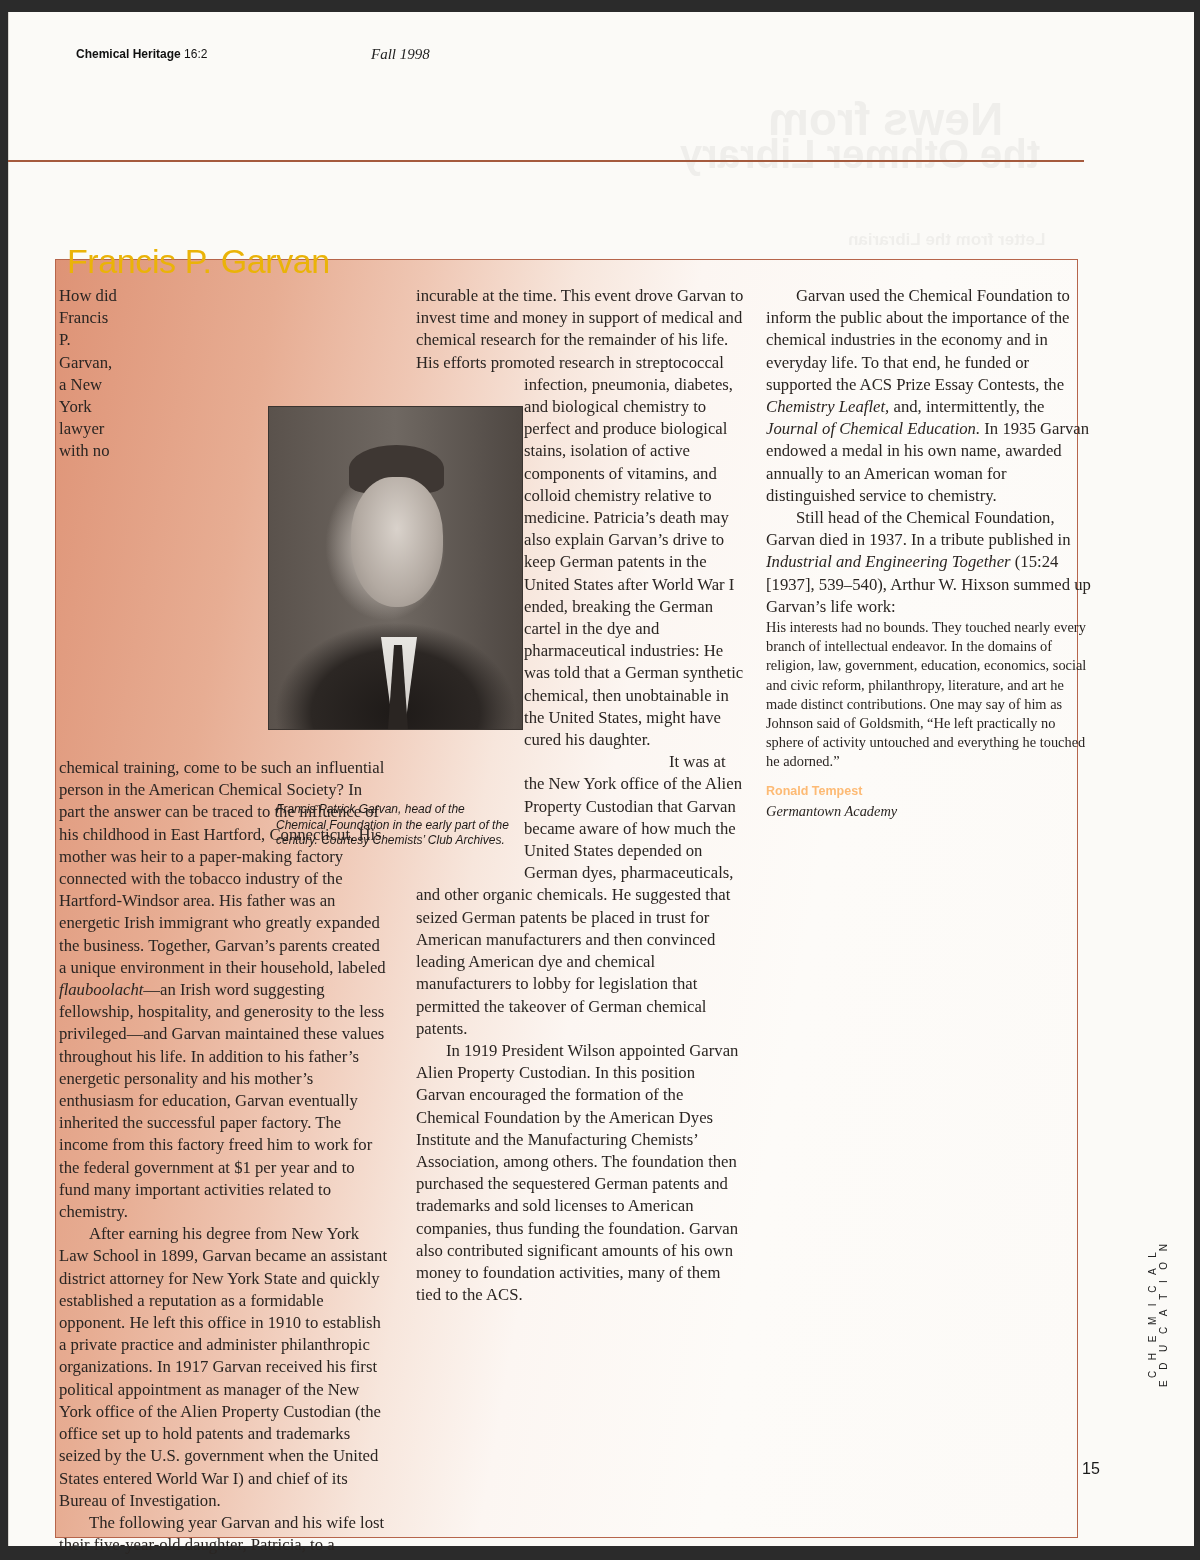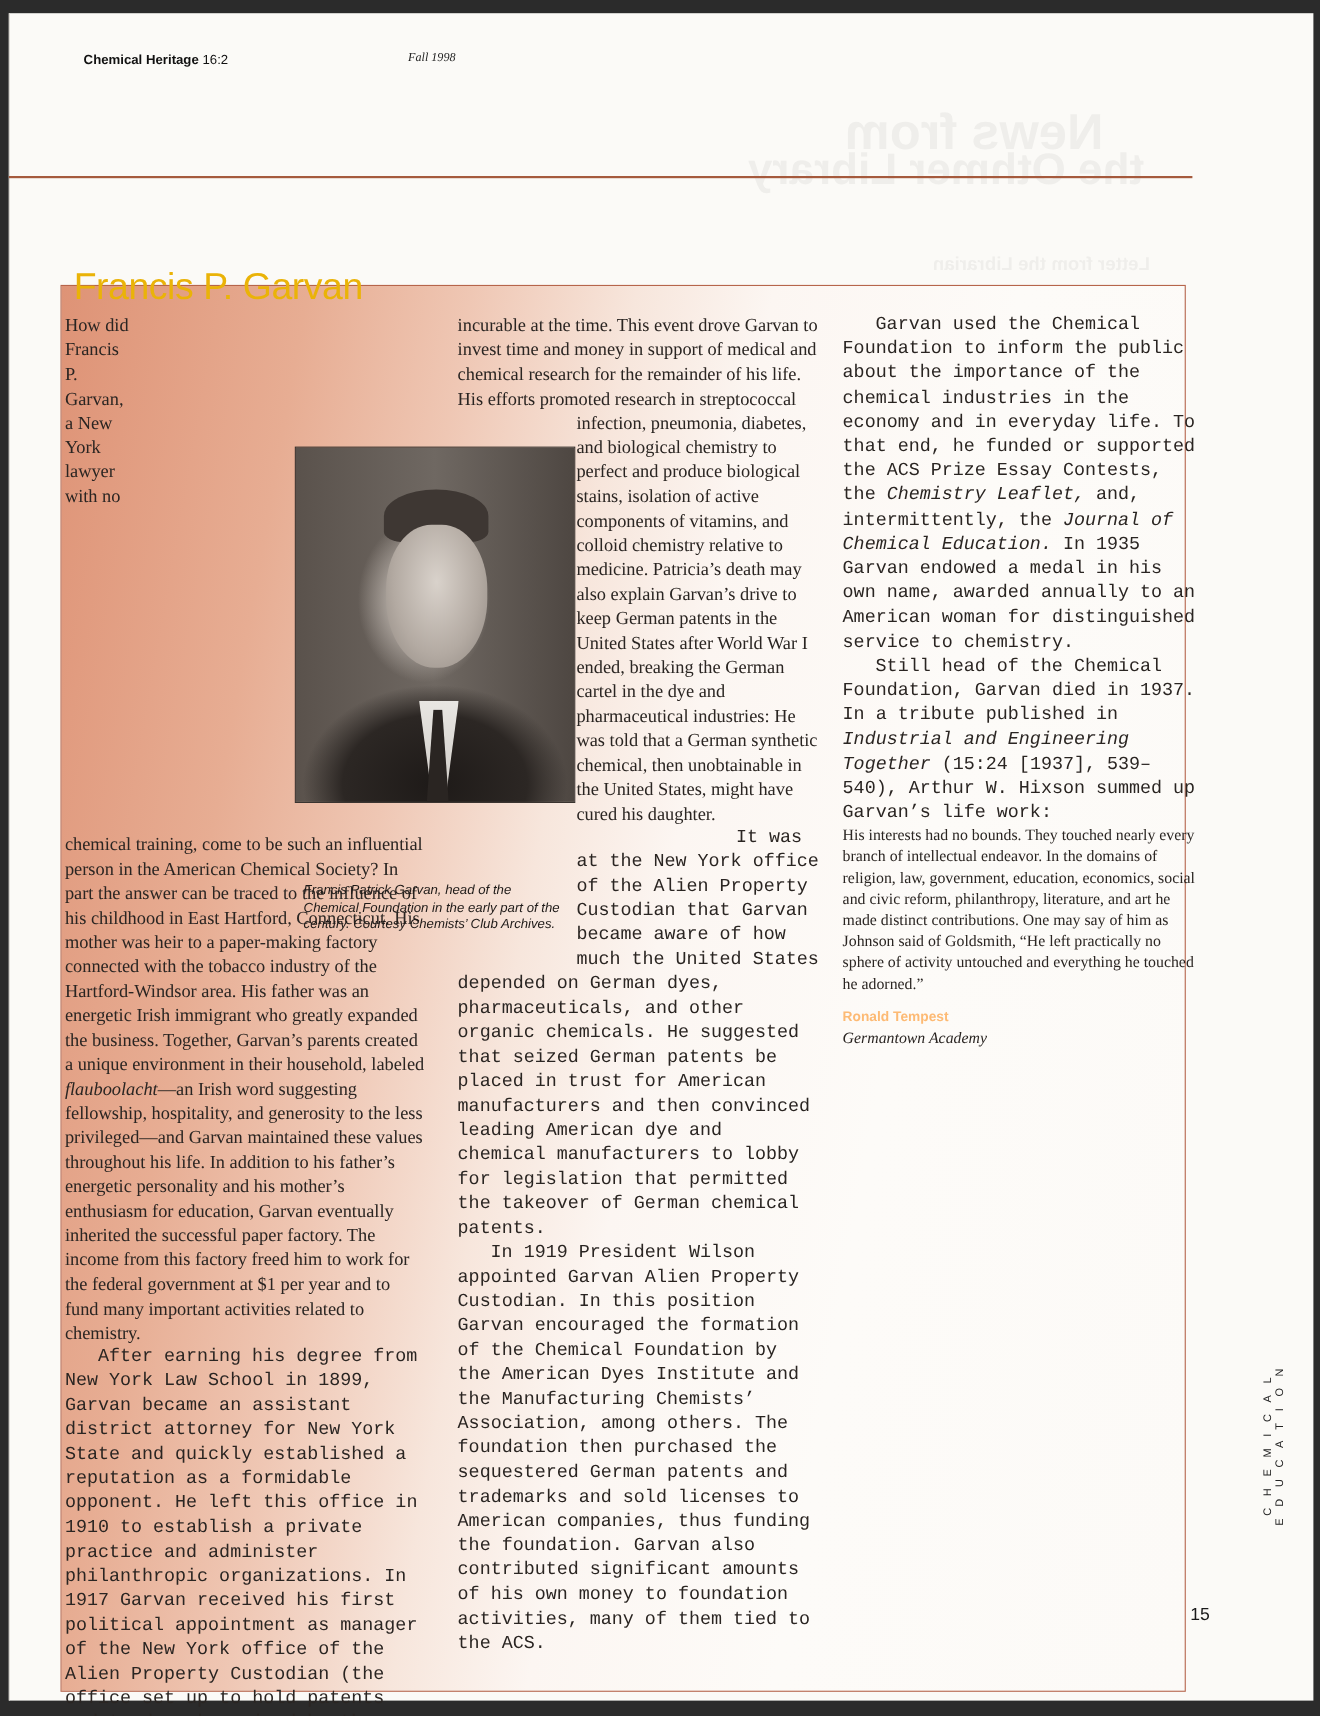--- a/index.html
+++ b/index.html
@@ -18,38 +18,38 @@
     font-family: "Liberation Sans", "DejaVu Sans", sans-serif; font-weight: 700;
     transform: scaleX(-1); white-space: nowrap; pointer-events: none;
   }
   .running-head {
     position: absolute; top: 35px; left: 68px;
     font-family: "Liberation Sans", "DejaVu Sans", sans-serif; font-size: 12px; color: #111; text-align: right;
   }
   .running-head b { font-weight: 700; }
   .running-date {
     position: absolute; top: 34px; left: 363px;
-    font-family: "Liberation Serif", serif; font-style: italic; font-size: 11px; color: #222; text-align: right;
+    font-family: "Liberation Serif", serif; font-style: italic; font-size: 15px; color: #222; text-align: right;
   }
   .head-rule { position: absolute; top: 148px; left: 0; width: 1076px; height: 2px; background: #a55a3d; }
   .title {
     position: absolute; top: 244px; left: 67px; margin: 0;
     font-family: "Liberation Sans", "DejaVu Sans", sans-serif; font-weight: 400;
     font-size: 34px; letter-spacing: -0.4px; color: #eab308; line-height: 1;
   }
   .box {
     position: absolute; left: 55px; top: 259px; width: 1021px; height: 1277px;
     border: 1.5px solid #b6654b; border-right-width: 1px;
     background: linear-gradient(100deg, #de9376 0%, #e7ad93 18%, #efc7b4 30%, #f7e6dc 42%, #fcf6f2 52%, #fdfbf8 70%, #fcfaf7 100%);
   }
   .col {
     position: absolute; font-size: 16.7px; line-height: 22.2px; color: #2a2522;
   }
   .col p { margin: 0; }
-  .indent { text-indent: 30px; font-family: Liberation Mono, monospace; }
+  .indent { text-indent: 30px; }
   .col1 { left: 59px; top: 285px; width: 330px; }
   .col2 { left: 416px; top: 285px; width: 330px; }
   .col3 { left: 766px; top: 285px; width: 325px; }
   .float-space { float: right; width: 270px; height: 472px; }
   .float-space-left { float: left; width: 110px; height: 136px; }
   .photo {
     position: absolute; left: 268px; top: 406px; width: 253px; height: 322px;
     background:
       radial-gradient(ellipse 60px 75px at 46% 43%, #d8d2cc 0%, #b4aca5 45%, rgba(90,82,76,0) 100%),
       radial-gradient(ellipse 120px 90px at 50% 95%, #1e1a18 0%, #2c2724 70%, rgba(40,36,33,0) 100%),

